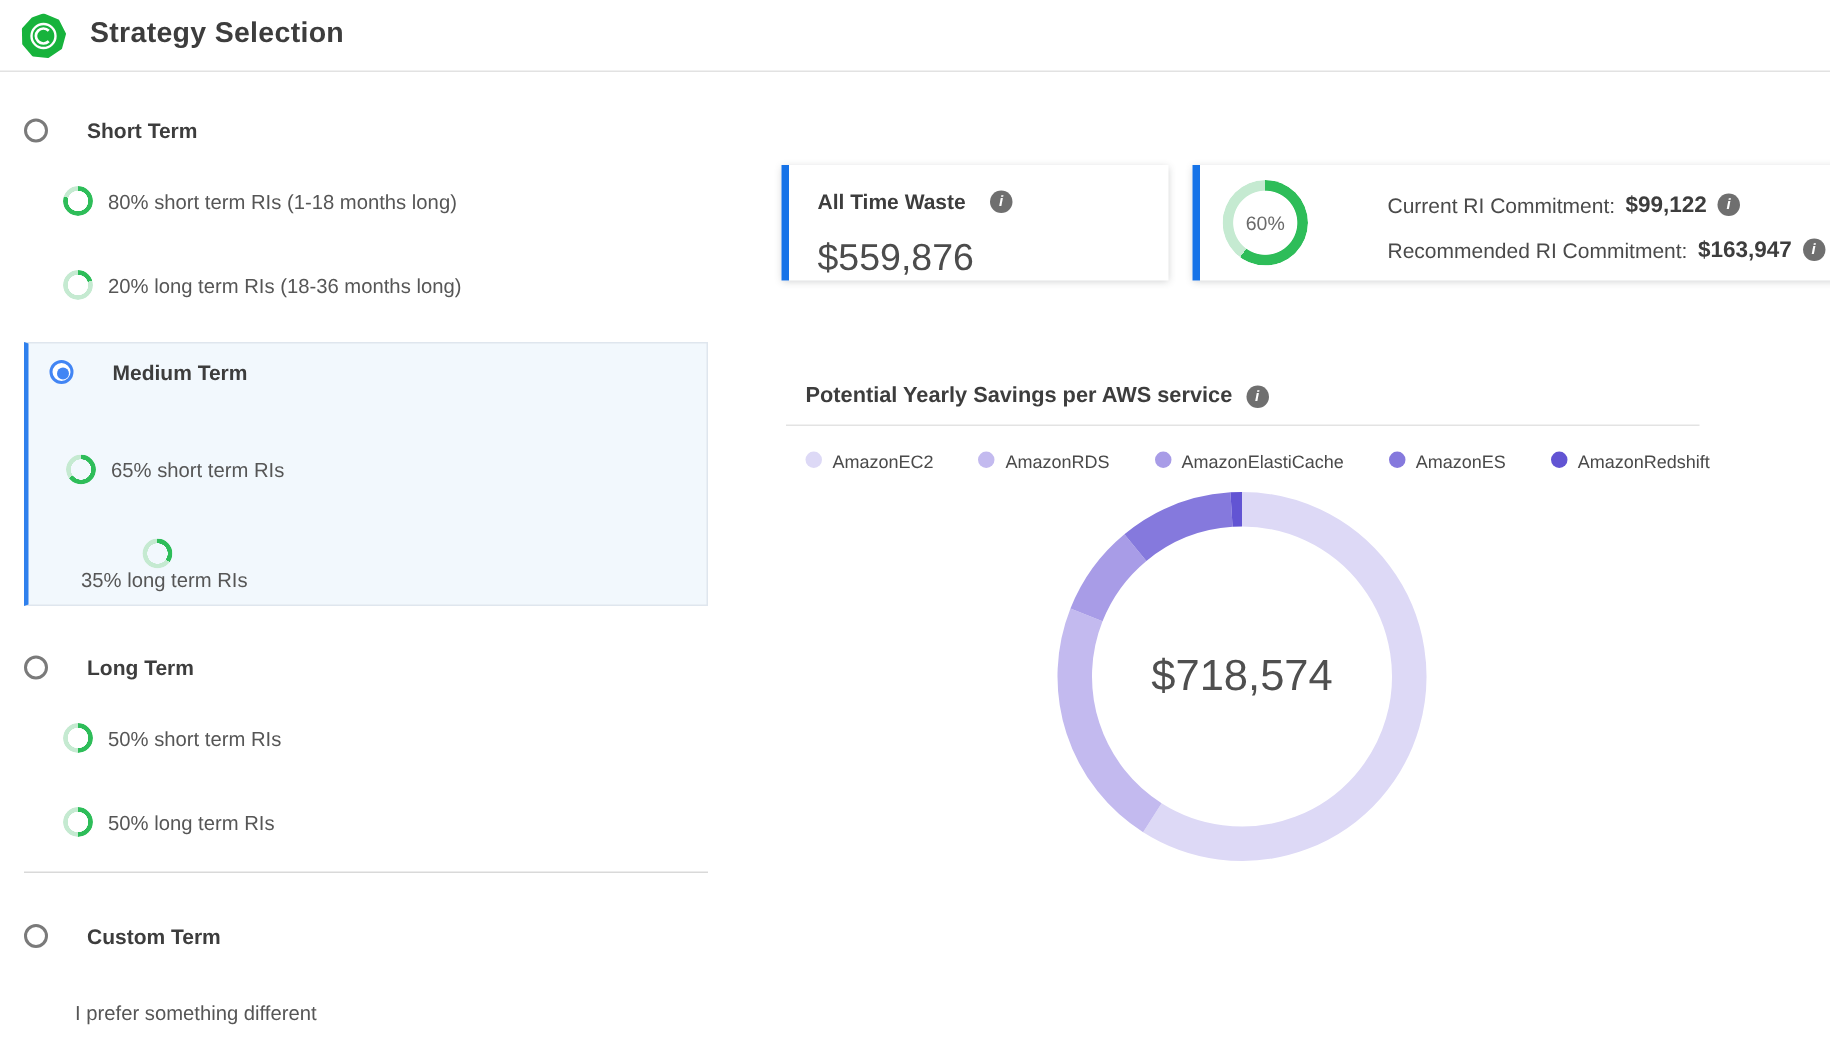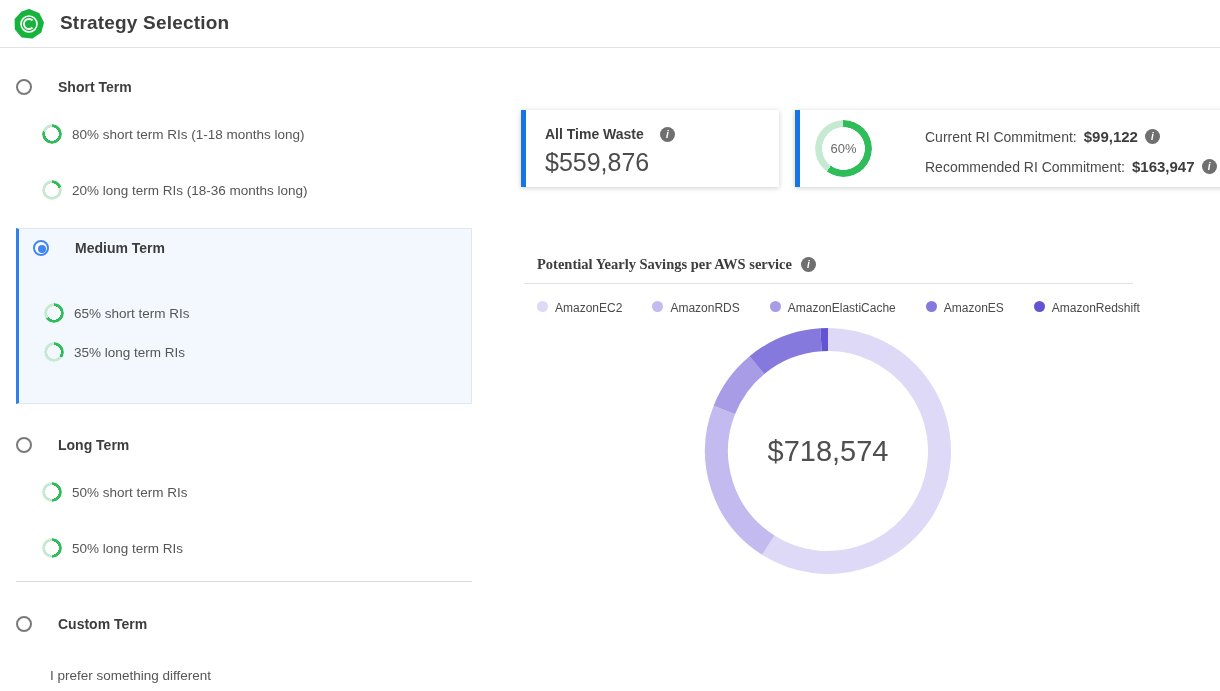--- a/index.html
+++ b/index.html
@@ -29,35 +29,35 @@
   .divider-h { position:absolute; left:0; width:456px; height:1px; background:#d9d9d9; }
   .custom-desc { position:absolute; left:34px; font-size:13.5px; color:#565656; }
 
   
   .card { position:absolute; top:110px; height:77px; background:#fff; border-left:5px solid #1673e8;
           box-shadow:0 1px 5px rgba(60,64,67,0.25); }
   .card-waste { left:521px; width:258px; }
   .card-commit { left:795px; width:440px; }
   .card-label-row { position:absolute; left:19px; top:16px; display:flex; align-items:center; gap:16px; }
   .card-label { font-size:14px; font-weight:bold; color:#3d3d3d; }
-  .card-value { position:absolute; left:19px; top:38px; font-size:25px; font-weight:400; color:#4c4c4c; }
+  .card-value { position:absolute; left:19px; top:48px; font-size:25px; font-weight:400; color:#4c4c4c; }
   .info-icon { width:15px; height:15px; border-radius:50%; background:#6f6f6f; color:#fff; font-size:10px;
           font-weight:bold; display:inline-flex; align-items:center; justify-content:center; font-style:italic; flex:0 0 15px; }
   .gauge { position:absolute; left:15px; top:10px; width:57px; height:57px; border-radius:50%;
           -webkit-mask:radial-gradient(circle closest-side, transparent 74%, #000 76%);
           mask:radial-gradient(circle closest-side, transparent 74%, #000 76%); }
   .gauge-label { position:absolute; left:15px; top:10px; width:57px; height:57px; display:flex;
           align-items:center; justify-content:center; font-size:13px; color:#6a6a6a; }
   .commit-line { position:absolute; left:125px; display:flex; align-items:center; gap:7px; font-size:14px; color:#4a4a4a; }
   .commit-line .val { font-weight:bold; font-size:15px; color:#3d3d3d; }
 
   
   .chart-card { position:absolute; left:524px; top:245px; width:609px; height:446px; background:#fff; }
   .chart-title-row { position:absolute; left:13px; top:11px; display:flex; align-items:center; gap:9px; }
-  .chart-title { font-size:14.5px; font-weight:bold; color:#3d3d3d;font-family:Liberation Serif, serif; }
+  .chart-title { font-size:14.5px; font-weight:bold; color:#3d3d3d; }
   .chart-divider { position:absolute; left:0; top:38px; width:609px; height:1px; background:#e3e3e3; }
   .legend { position:absolute; left:13px; top:56px; display:flex; align-items:center; gap:30px; }
   .legend-item { display:flex; align-items:flex-start; gap:7px; }
   .legend-dot { width:11px; height:11px; border-radius:50%; }
   .legend-text { font-size:12px; color:#4a4a4a; }
   .donut-wrap { position:absolute; left:180px; top:82px; width:248px; height:248px; }
   .donut-total { position:absolute; left:0; top:0; width:248px; height:248px; display:flex;
           align-items:center; justify-content:center; font-size:29px; color:#4f4f4f; }
 </style>
 </head>
@@ -92,21 +92,21 @@
     </div>
 
     <div class="radio-row" style="top:180px; left:17px;">
       <span class="radio selected"></span>
       <span class="section-label">Medium Term</span>
     </div>
     <div class="option-row" style="left:28px; top:243px;">
       <span class="ring" style="background: conic-gradient(rgb(46, 189, 89) 0deg, rgb(46, 189, 89) 65%, rgb(197, 234, 209) 65%, rgb(197, 234, 209) 100%);"></span>
       <span class="option-text">65% short term RIs</span>
     </div>
-    <div class="option-row" style="left:28px; top:282px;">
+    <div class="option-row" style="left:28px; top:299px;flex-direction:column;">
       <span class="ring" style="background: conic-gradient(rgb(46, 189, 89) 0deg, rgb(46, 189, 89) 35%, rgb(197, 234, 209) 35%, rgb(197, 234, 209) 100%);"></span>
       <span class="option-text">35% long term RIs</span>
     </div>
 
     <div class="radio-row" style="top:377px;">
       <span class="radio"></span>
       <span class="section-label">Long Term</span>
     </div>
     <div class="option-row" style="left:26px; top:422px;">
       <span class="ring" style="background: conic-gradient(rgb(46, 189, 89) 0deg, rgb(46, 189, 89) 50%, rgb(197, 234, 209) 50%, rgb(197, 234, 209) 100%);"></span>

